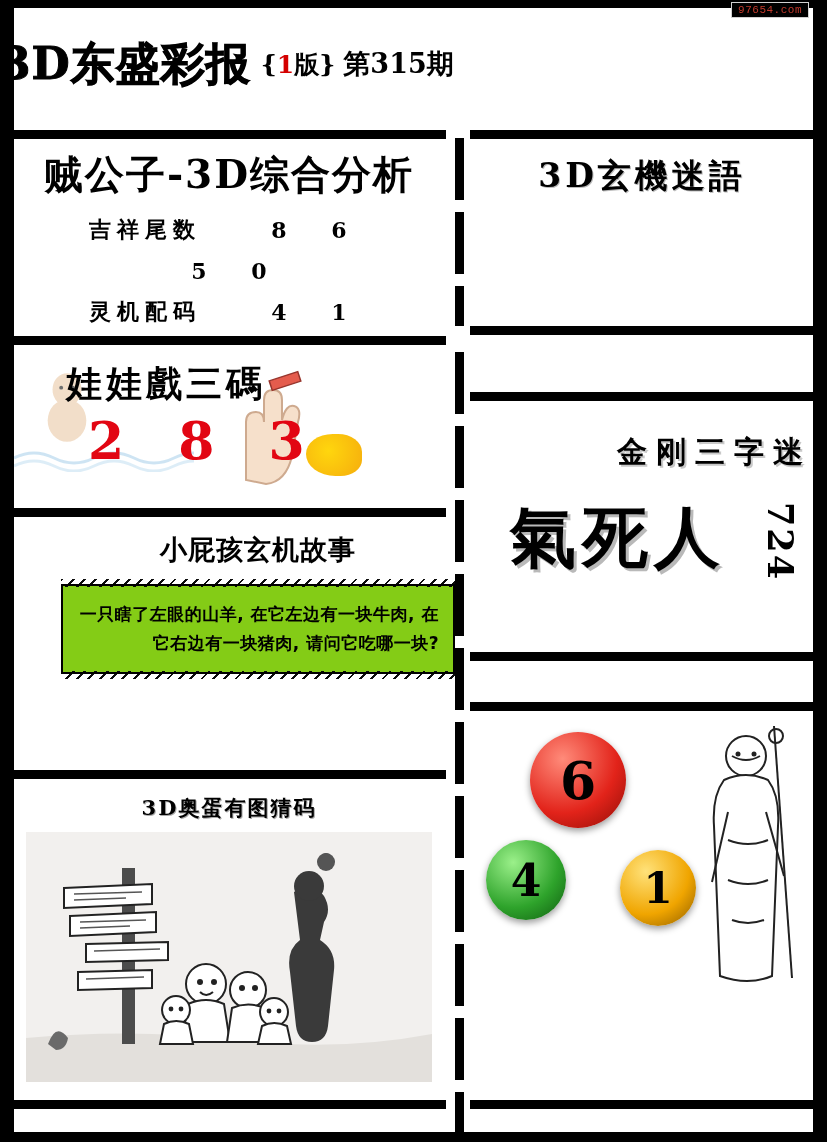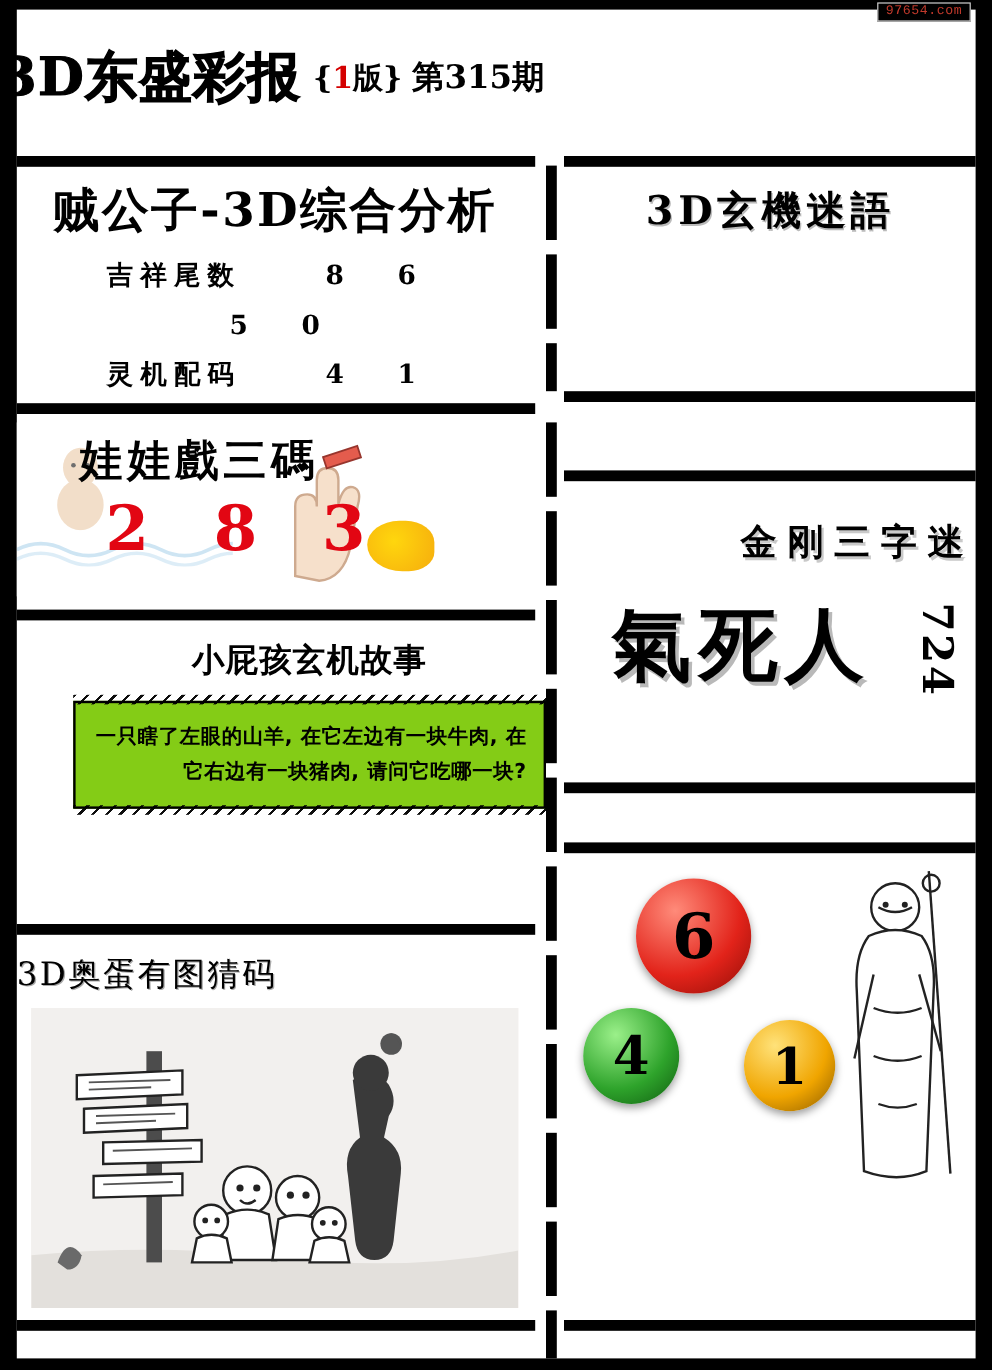--- a/index.html
+++ b/index.html
@@ -146,22 +146,22 @@
     background:
       repeating-linear-gradient(135deg,#000 0 2px,transparent 2px 8px);
     opacity:.95;
   }
   .zig-t{top:-7px;}
   .zig-b{bottom:-7px;}
 
   
   .p4{left:14px;top:784px;width:430px;height:320px;overflow:hidden;}
   .p4 .h{
-    font-family:"DejaVu Serif","Liberation Serif",serif;
-    font-weight:normal;font-size:27px;margin-top:10px;letter-spacing:2px;
+    text-align:center;font-family:"DejaVu Serif","Liberation Serif",serif;
+    font-weight:bold;font-size:21px;margin-top:10px;letter-spacing:2px;
     text-shadow:1px 1px 0 #aaa;
   }
   .cartoon{
     position:relative;margin:10px 12px 0 12px;height:250px;
     background:#f2f0ee;overflow:hidden;
   }
 
   
   .r3{left:472px;top:712px;width:340px;height:400px;overflow:hidden;}
   .r3 .h{

